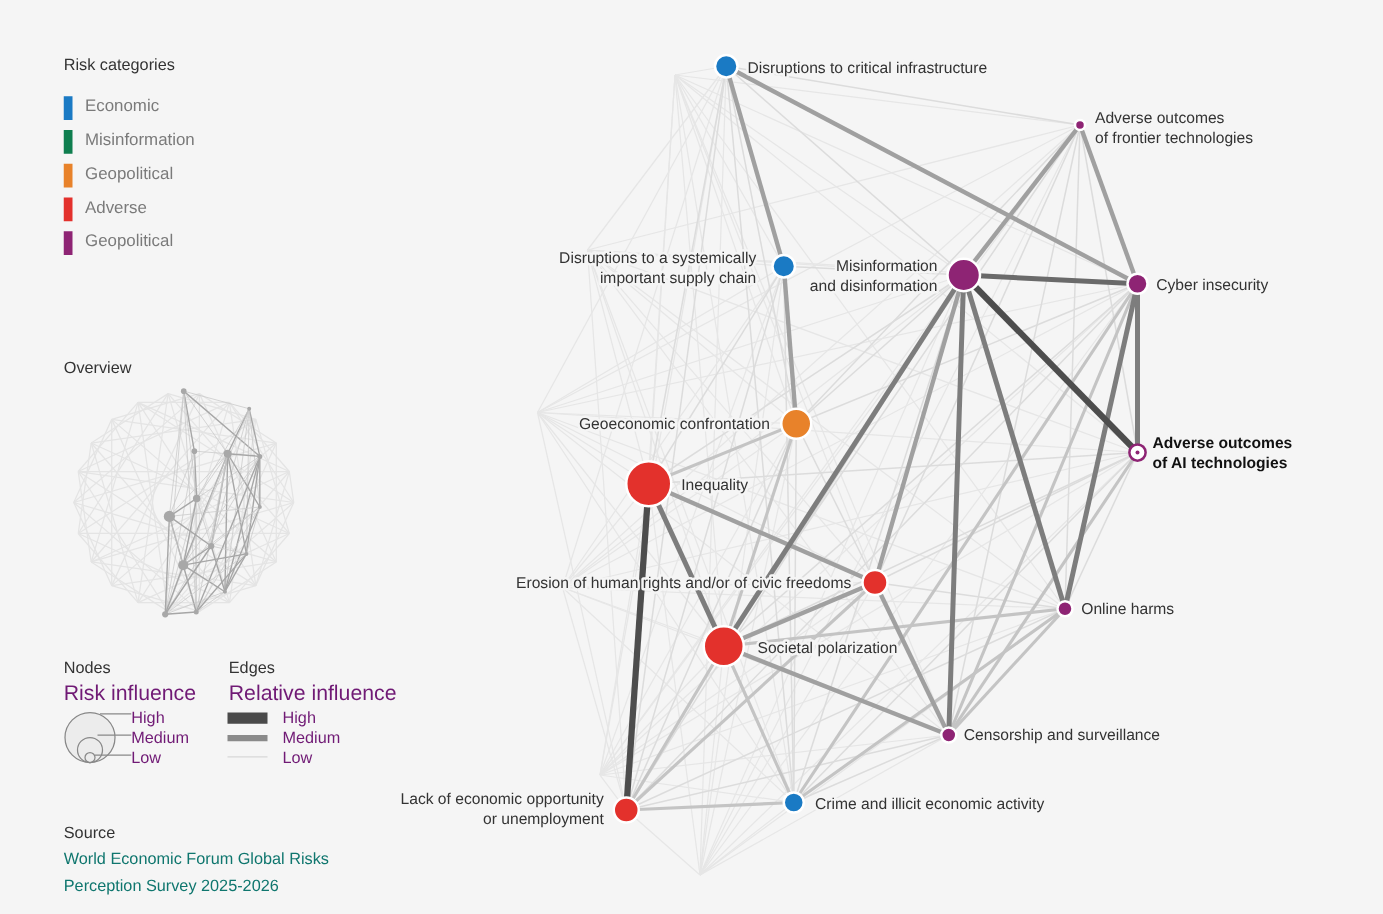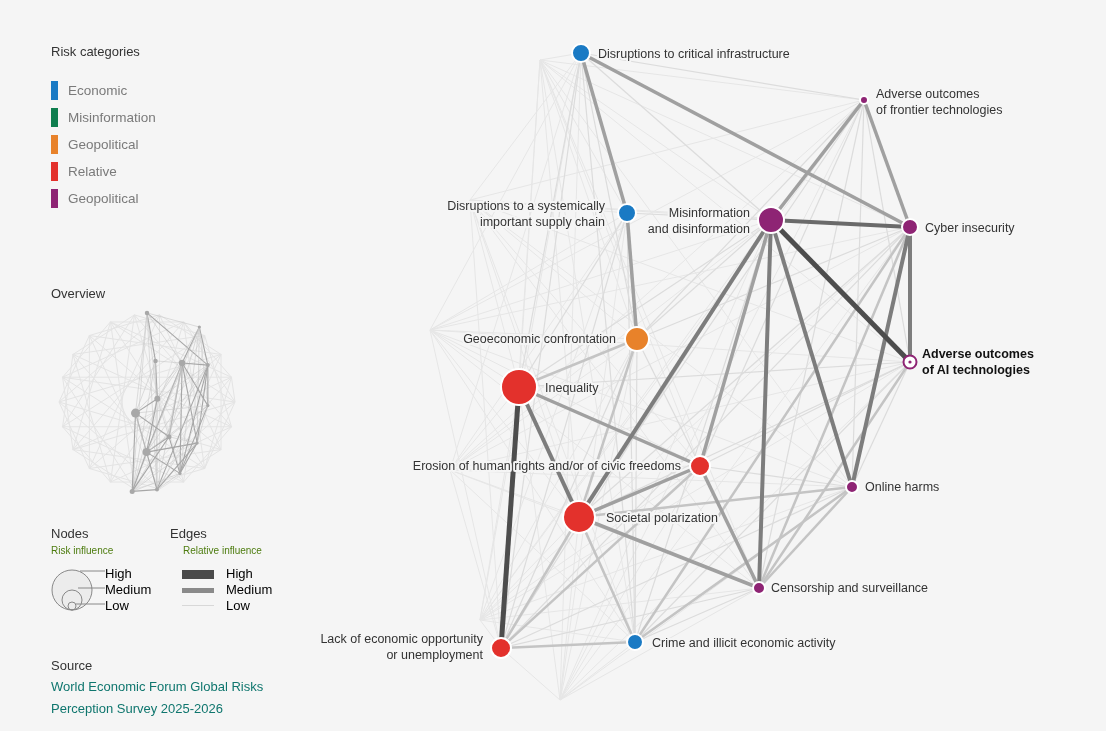--- a/index.html
+++ b/index.html
@@ -4,25 +4,25 @@
   <style>
     html, body { margin: 0; padding: 0; }
     body {
       width: 1106px; height: 731px; background: #f5f5f5;
       font-family: "Liberation Sans", sans-serif; position: relative; overflow: hidden;
       color: #333;
     }
     .panel { position: absolute; left: 51px; }
     .heading { font-size: 13px; color: #333; }
     .cat-list { position: absolute; left: 51px; top: 77px; }
-    .cat-item { display: flex; align-items: center; height: 27px; }
+    .cat-item { display: flex; height: 27px; }
     .swatch { width: 7px; height: 19px; margin-right: 10px; }
     .cat-label { font-size: 13.5px; color: #7a7a7a; }
-    .sub { font-size: 10px; color: #4d7c0f; }
-    .legend-txt { font-size: 13px; color: #000000; position: absolute; }
+    .sub { font-size: 17px; color: #701a75; }
+    .legend-txt { font-size: 13px; color: #701a75; position: absolute; }
     .src-text { font-size: 13px; color: #0f766e; line-height: 22px; }
     #graph { position: absolute; left: 0; top: 0; }
     .nlabel { font-size: 12.5px; fill: #333; paint-order: stroke; stroke: #f5f5f5; stroke-width: 4px; stroke-linejoin: round; }
     .nlabel.bold { font-weight: bold; fill: #111; }
   </style>
 </head>
 <body>
 
 <div class="panel heading" style="top:44px;">Risk categories</div>
 <div class="cat-list" id="catlist">
@@ -33,21 +33,21 @@
     <div class="cat-item">
       <span class="swatch" style="background: rgb(15, 126, 79);"></span>
       <span class="cat-label">Misinformation</span>
     </div>
     <div class="cat-item">
       <span class="swatch" style="background: rgb(232, 130, 42);"></span>
       <span class="cat-label">Geopolitical</span>
     </div>
     <div class="cat-item">
       <span class="swatch" style="background: rgb(227, 49, 44);"></span>
-      <span class="cat-label">Relative</span>
+      <span class="cat-label">Adverse</span>
     </div>
     <div class="cat-item">
       <span class="swatch" style="background: rgb(142, 36, 116);"></span>
       <span class="cat-label">Geopolitical</span>
     </div>
   </div>
 
 <div class="panel heading" style="top:286px;text-align:right;">Overview</div>
 <svg style="position:absolute; left:52px; top:306px;" width="190" height="192" id="overview">
     <line x1="183" y1="96" x2="152.62774458718508" y2="162.50596254317475" stroke="#e4e4e4" stroke-width="1"></line>
@@ -211,21 +211,21 @@
   <circle cx="22" cy="34" r="10" fill="none" stroke="#888" stroke-width="1"></circle>
   <circle cx="22" cy="40" r="4" fill="none" stroke="#888" stroke-width="1"></circle>
   <line x1="30" y1="5" x2="55" y2="5" stroke="#888"></line>
   <line x1="28" y1="22" x2="55" y2="22" stroke="#888"></line>
   <line x1="26" y1="38" x2="55" y2="38" stroke="#888"></line>
 </svg>
 <div class="legend-txt" style="left:105px; top:566px;">High</div>
 <div class="legend-txt" style="left:105px; top:582px;">Medium</div>
 <div class="legend-txt" style="left:105px; top:598px;">Low</div>
 
-<div class="heading" style="position:absolute; left:170px; top:526px;">Edges</div>
+<div class="heading" style="position:absolute; left:183px; top:526px;">Edges</div>
 <div class="sub" style="position:absolute; left:183px; top:545px;">Relative influence</div>
 <div style="position:absolute; left:182px; top:570px; width:32px; height:9px; background:#4a4a4a;"></div>
 <div style="position:absolute; left:182px; top:588px; width:32px; height:5px; background:#8a8a8a;"></div>
 <div style="position:absolute; left:182px; top:605px; width:32px; height:1px; background:#d8d8d8;"></div>
 <div class="legend-txt" style="left:226px; top:566px;">High</div>
 <div class="legend-txt" style="left:226px; top:582px;">Medium</div>
 <div class="legend-txt" style="left:226px; top:598px;">Low</div>
 
 <div class="panel heading" style="top:658px;">Source</div>
 <div class="panel src-text" style="top:676px;">World Economic Forum Global Risks</div>

